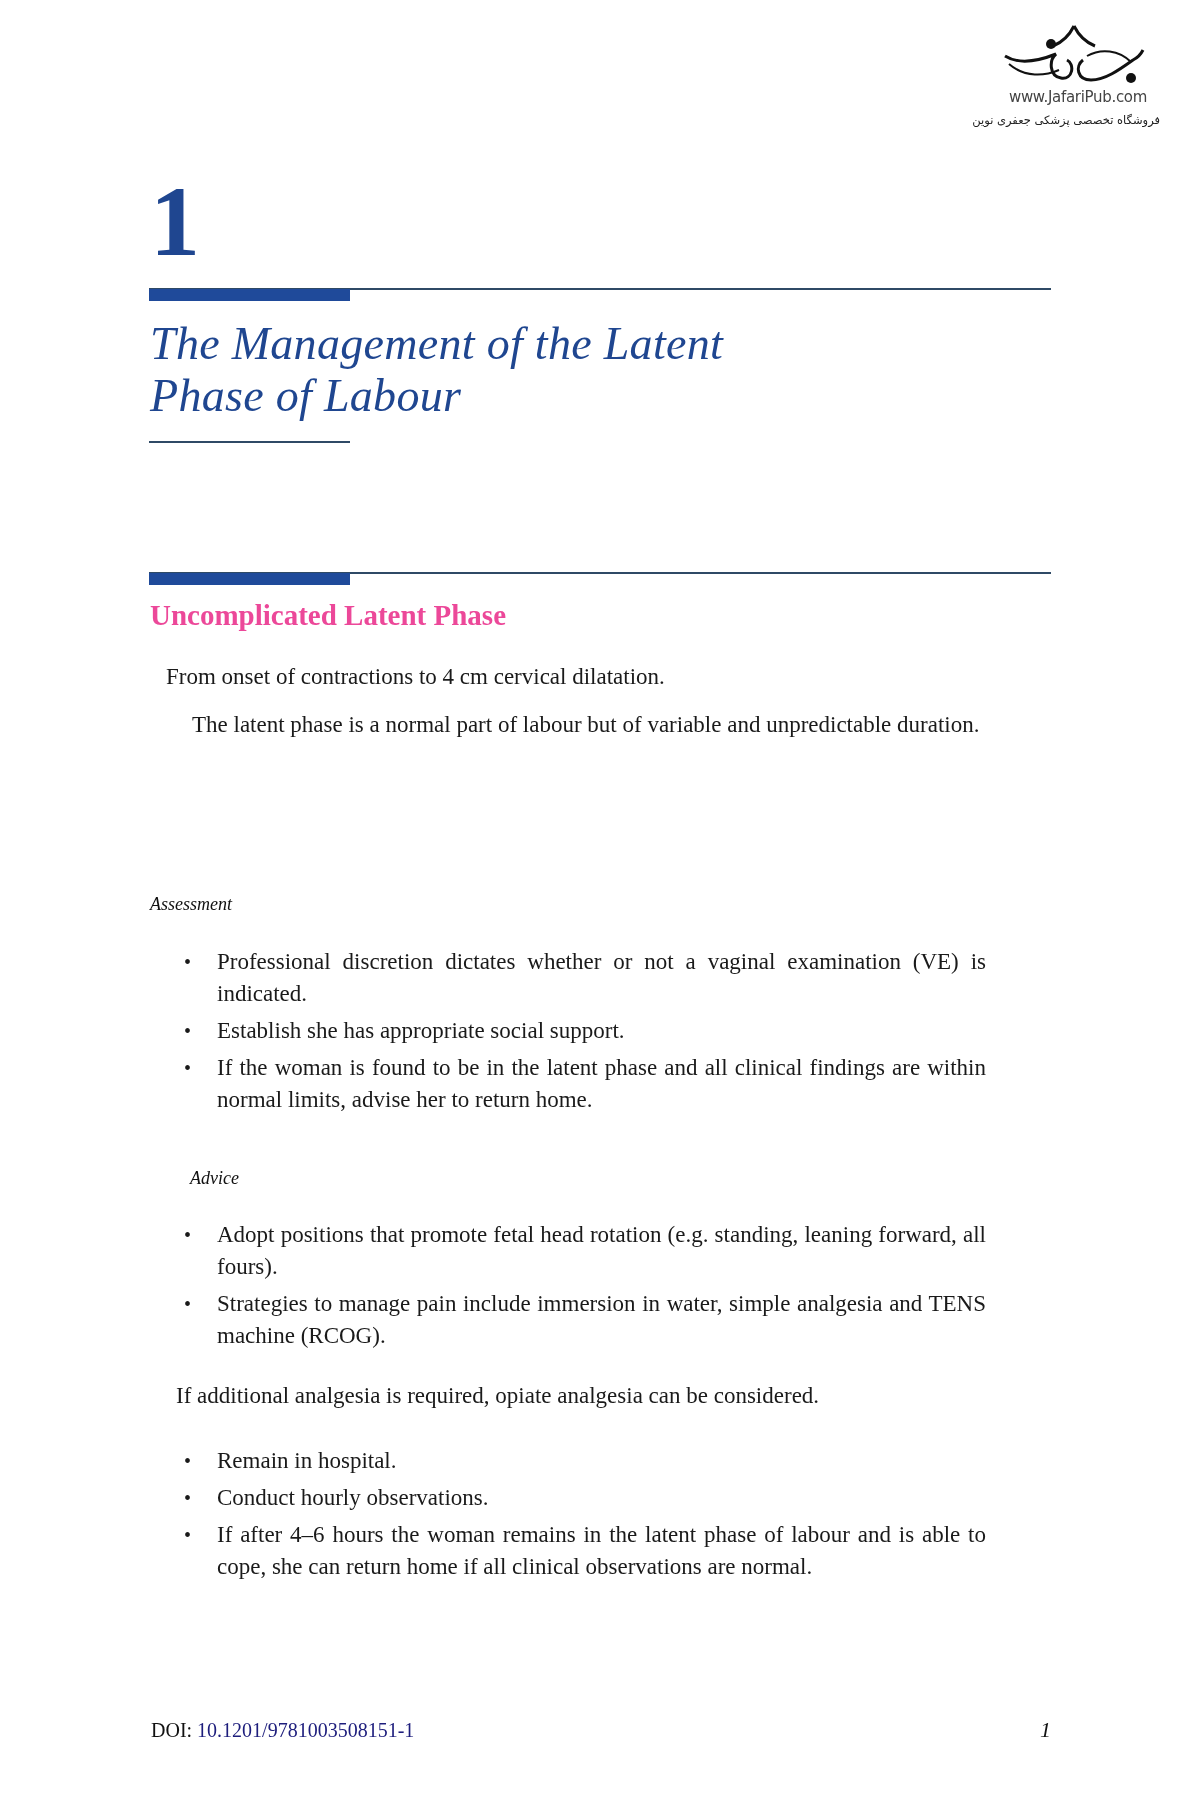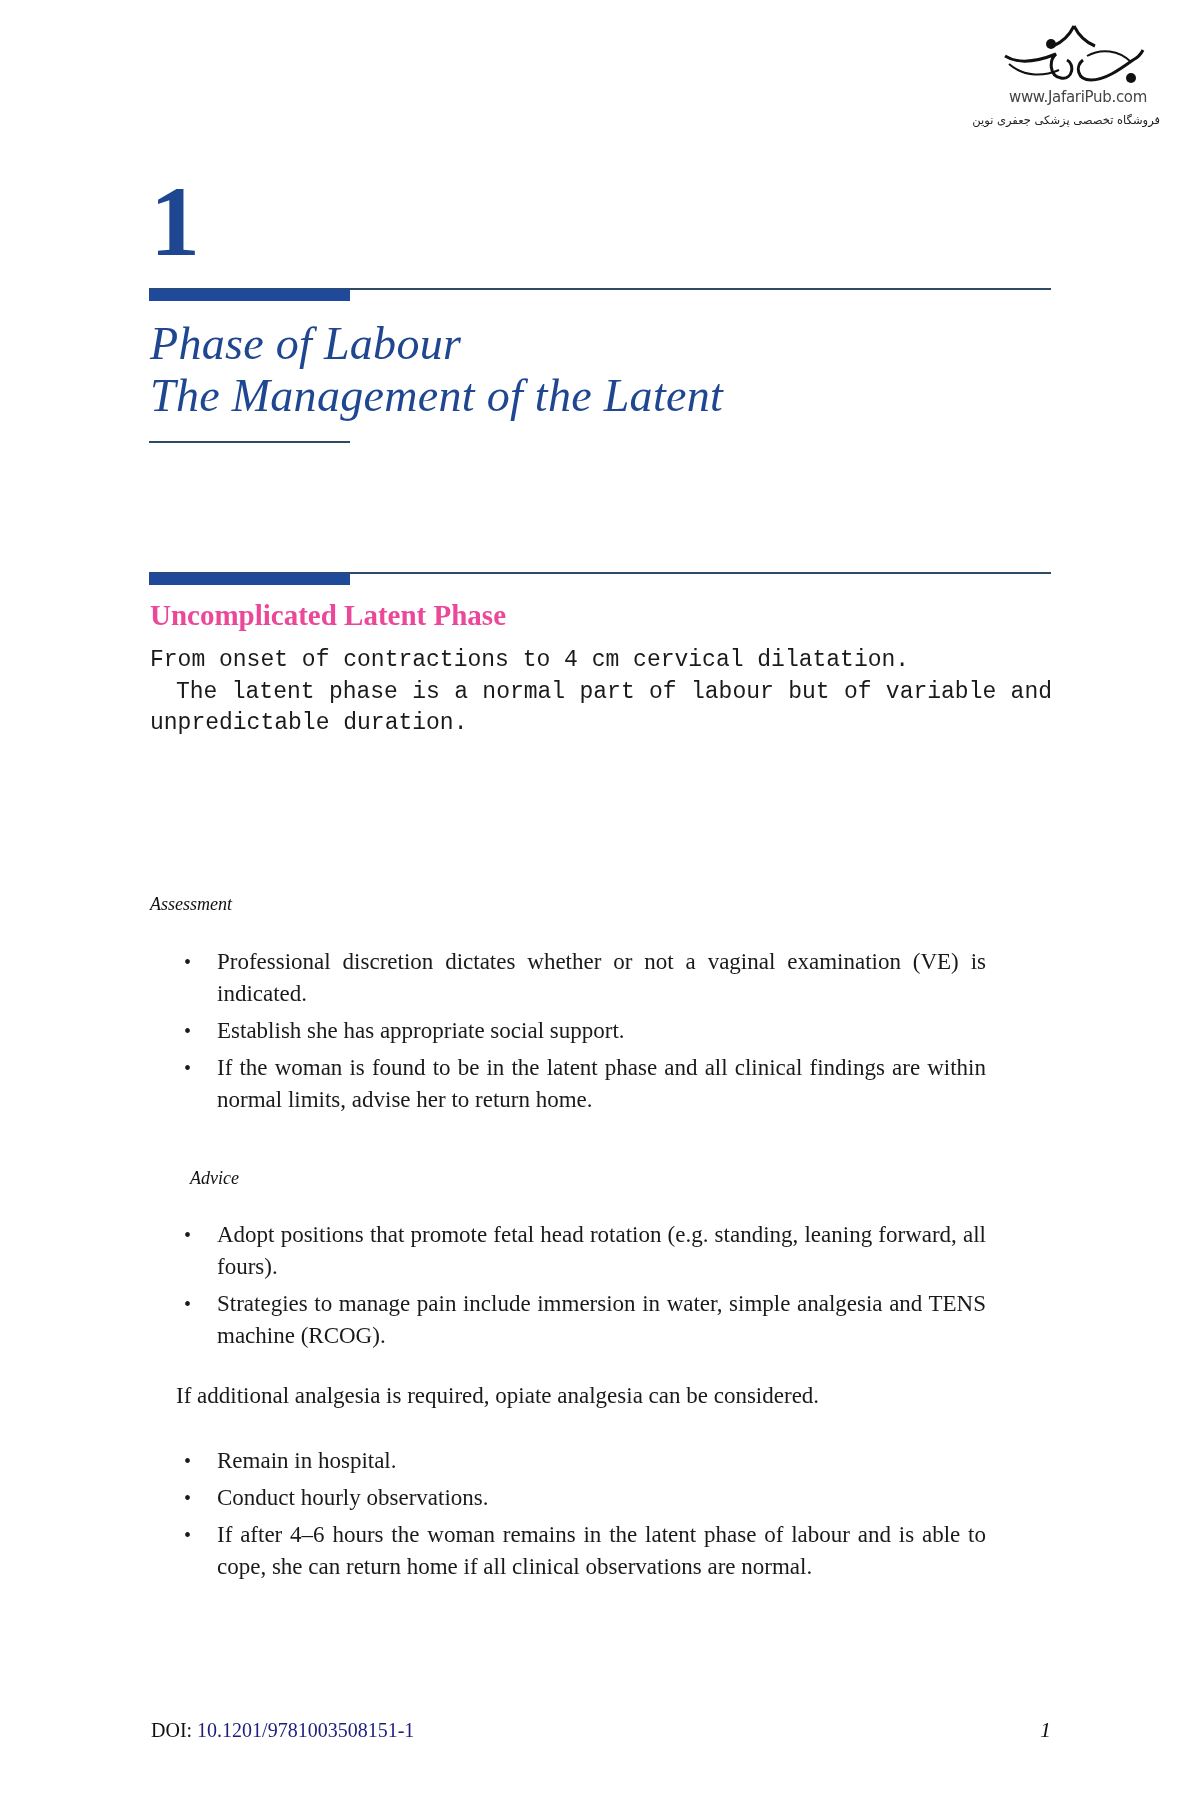--- a/index.html
+++ b/index.html
@@ -22,21 +22,21 @@
   .rule-thin { height: 1.5px; background: #2f4a66; }
   .rule-thick { height: 12px; background: #1f4a9a; }
 
   .chapter-title { left: 150px; top: 318px; font-size: 46px; font-style: italic; line-height: 52px;
                    color: #1f4690; letter-spacing: 0.3px; }
   .title-underline { left: 149px; top: 441px; width: 201px; height: 1.5px; background: #2f4a66; }
 
   .section-heading { left: 150px; top: 598px; font-size: 29px; font-weight: bold; color: #ec4899; line-height: 34px; }
 
   .body-text { font-size: 23px; line-height: 31.5px; width: 902px; text-align: justify; color: #1a1a1a; }
-  .para { margin: 0; font-family: Liberation Mono, monospace; }
+  .para { margin: 16px; }
   .para.indent { text-indent: 26px; }
 
   .subheading { font-size: 18px; font-style: italic; font-weight: normal; color: #111; line-height: 30px; }
 
   .bullet-list { list-style: none; margin: 0; padding: 0; width: 836px; }
   .bullet-item { position: relative; padding-left: 67px; font-size: 23px; line-height: 32px;
                  text-align: justify; margin-bottom: 5px; color: #1a1a1a; }
   .bullet-dot { position: absolute; left: 34px; top: 0; font-size: 20px; }
 
   .footer-doi { left: 151px; top: 1716px; font-size: 20px; line-height: 28px; color: #111; }
@@ -59,22 +59,22 @@
   <div class="logo-url">www.JafariPub.com</div>
   <div class="logo-fa">فروشگاه تخصصی پزشکی جعفری نوین</div>
 </div>
 
 <div class="abs chapter-num">1</div>
 
 <div class="abs rule-thin" style="left:149px; top:288px; width:902px;"></div>
 <div class="abs rule-thick" style="left:149px; top:289px; width:201px;"></div>
 
 <div class="abs chapter-title">
+  <div>The Management of the Latent</div>
   <div>Phase of Labour</div>
-  <div>The Management of the Latent</div>
 </div>
 <div class="abs title-underline"></div>
 
 <div class="abs rule-thin" style="left:149px; top:572px; width:902px;"></div>
 <div class="abs rule-thick" style="left:149px; top:573px; width:201px;"></div>
 
 <div class="abs section-heading">Uncomplicated Latent Phase</div>
 
 <div class="abs body-text" style="left:150px; top:645px;">
   <p class="para">From onset of contractions to 4 cm cervical dilatation.</p>

